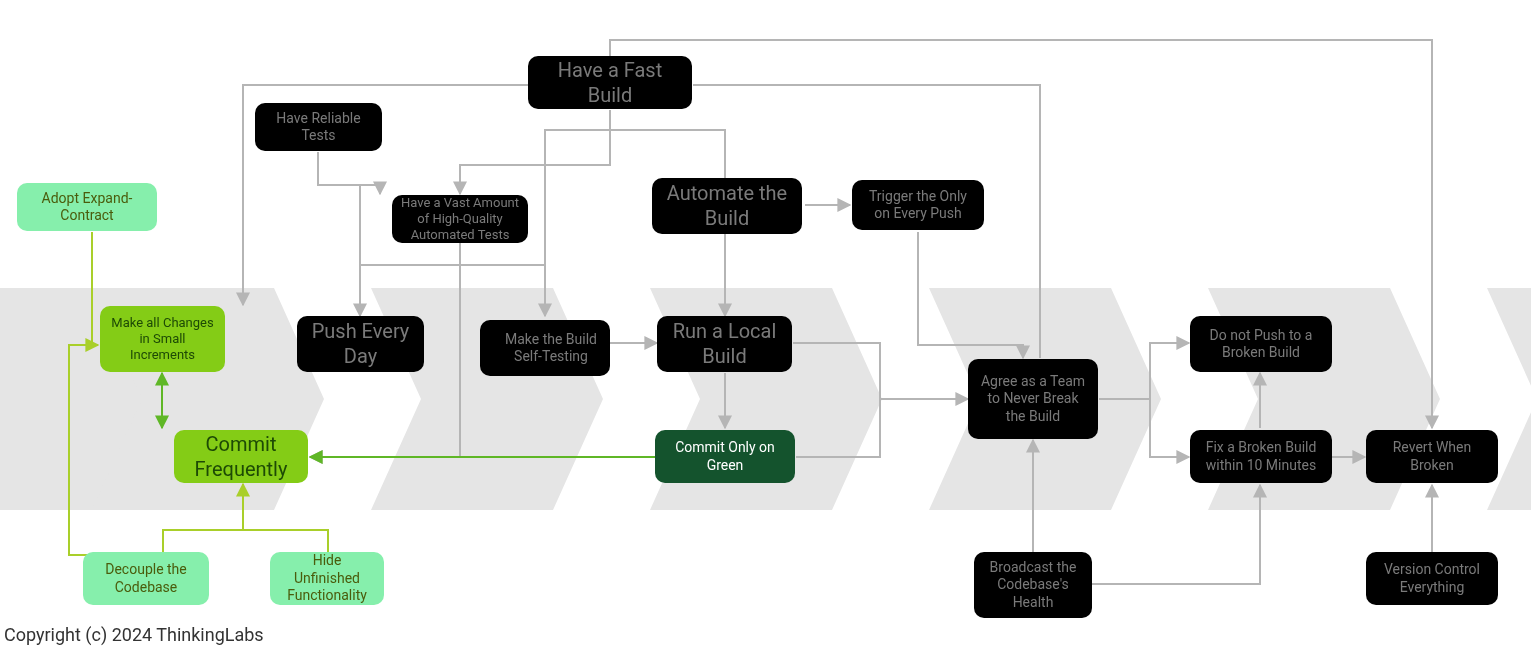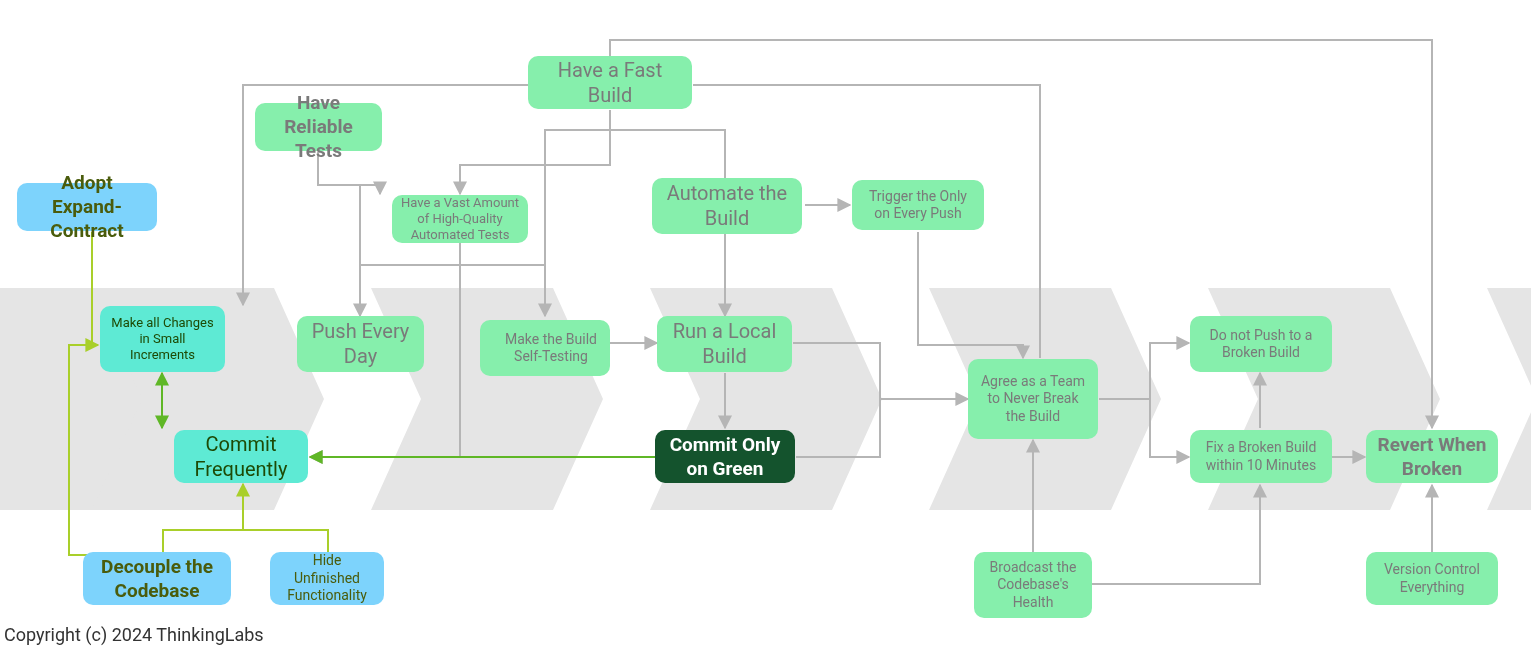--- a/index.html
+++ b/index.html
@@ -29,37 +29,37 @@
     border-radius: 10px;
     display: flex;
     align-items: center;
     justify-content: center;
     text-align: center;
     padding: 4px 8px;
     box-sizing: border-box;
     line-height: 1.25;
   }
   .node.grey {
+    background: #000000;
+    color: #7a7a7a;
+  }
+  .node.lime {
     background: #86efac;
-    color: #7a7a7a;
-  }
-  .node.lime {
-    background: #7dd3fc;
     color: #4a5c0c;
   }
   .node.green {
-    background: #5eead4;
+    background: #84cc16;
     color: #1d4a05;
   }
   .node.dark-green {
     background: #14532d;
     color: #ffffff;
   }
   .node.big    { font-size: 20px; font-weight: 400; }
-  .node.med    { font-size: 19px; font-weight: 700; }
+  .node.med    { font-size: 14px; font-weight: 400; }
   .node.small  { font-size: 14px; font-weight: 400; }
   .node.xsmall { font-size: 13px; font-weight: 400; }
 
   .chevron {
     position: absolute;
     top: 288px;
     width: 232px;
     height: 222px;
   }
   .chevron svg { width:100%; height:100%; display:block; }
@@ -186,21 +186,21 @@
     <path d="M1260 428 L1260 373" fill="none" stroke="#b5b5b5" stroke-width="2" marker-end="url(#arr-grey)"></path>
 
     <path d="M1331 457 L1365 457" fill="none" stroke="#b5b5b5" stroke-width="2" marker-end="url(#arr-grey)"></path>
 
     <path d="M1432 552 L1432 485" fill="none" stroke="#b5b5b5" stroke-width="2" marker-end="url(#arr-grey)"></path>
   </svg>
 
   <div class="node lime med" style="left:17px;  top:183px; width:140px; height:48px;">Adopt Expand-Contract</div>
   <div class="node green xsmall" style="left:100px; top:306px; width:125px; height:66px;">Make all Changes in Small Increments</div>
   <div class="node green big" style="left:174px; top:430px; width:134px; height:53px;">Commit Frequently</div>
-  <div class="node lime med" style="left:83px;  top:552px; width:148px; height:53px;">Decouple the Codebase</div>
+  <div class="node lime med" style="left:83px;  top:552px; width:126px; height:53px;">Decouple the Codebase</div>
   <div class="node lime small" style="left:270px; top:552px; width:114px; height:53px;">Hide Unfinished Functionality</div>
 
   <div class="node grey med" style="left:255px; top:103px; width:127px; height:48px;">Have Reliable Tests</div>
   <div class="node grey big" style="left:297px; top:316px; width:127px; height:56px;">Push Every Day</div>
   <div class="node grey xsmall" style="left:392px; top:195px; width:136px; height:48px;">Have a Vast Amount of  High-Quality Automated Tests</div>
   <div class="node grey small" style="left:480px; top:320px; width:130px; height:56px;padding-left:20px;">Make the Build Self-Testing</div>
 
   <div class="node grey big" style="left:528px; top:56px;  width:164px; height:53px;">Have a Fast Build</div>
   <div class="node grey big" style="left:652px; top:178px; width:150px; height:56px;">Automate the Build</div>
   <div class="node grey big" style="left:657px; top:316px; width:135px; height:56px;">Run a Local Build</div>

